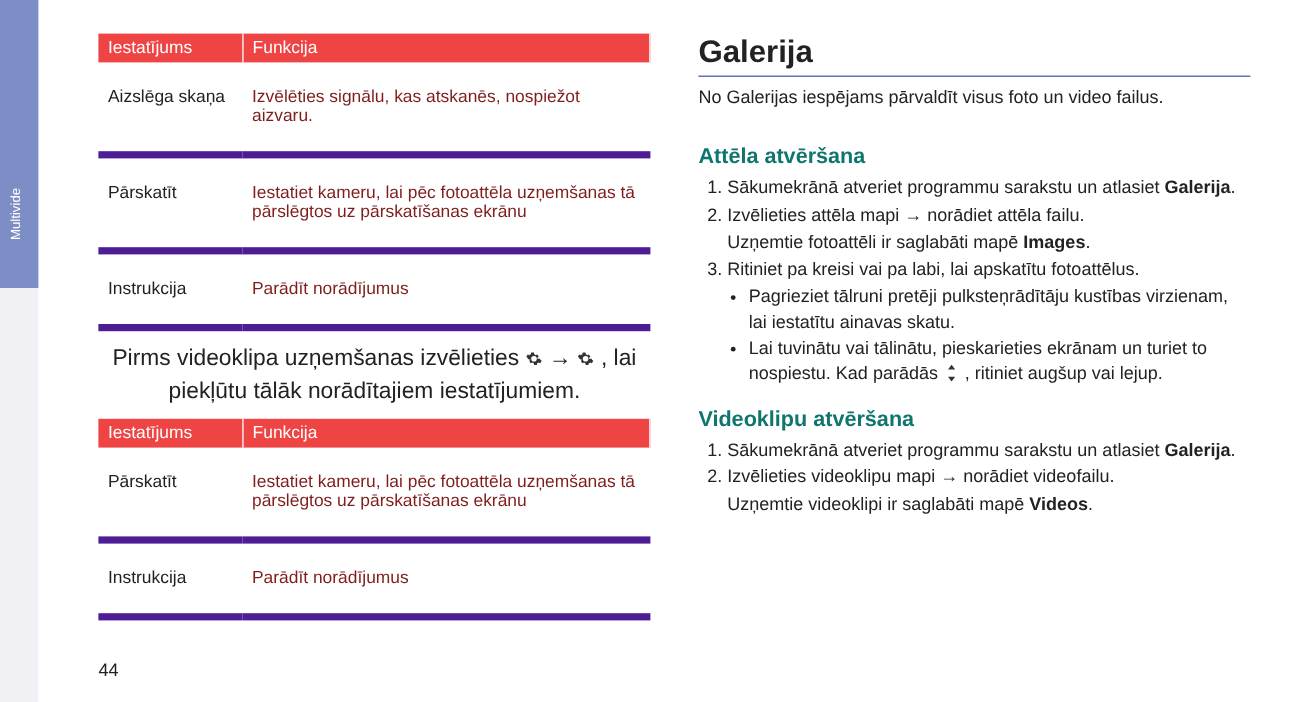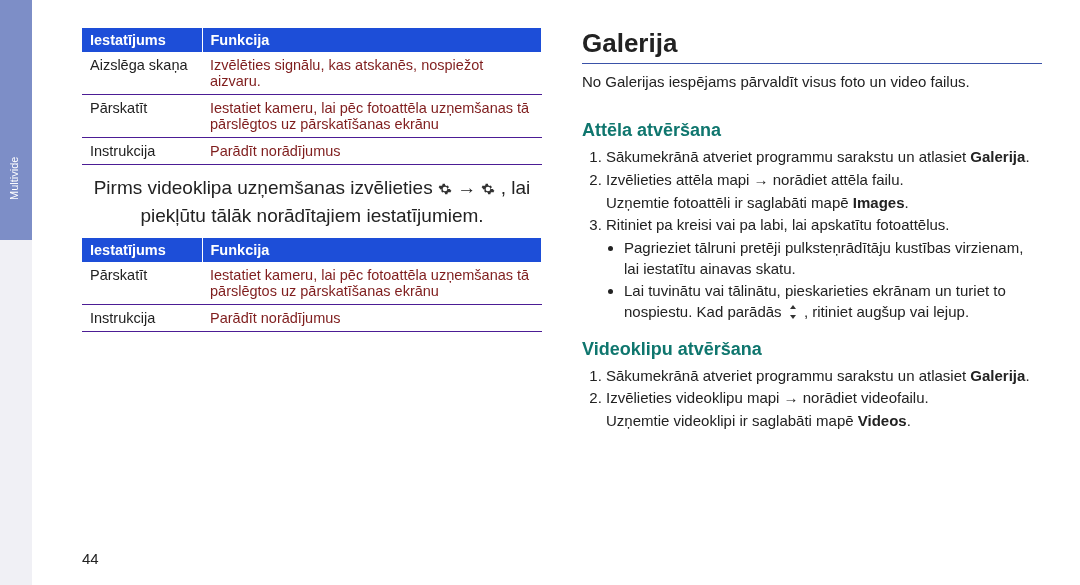--- a/index.html
+++ b/index.html
@@ -49,32 +49,32 @@
   }
   .col {
     width: 460px;
   }
   table.settings {
     width: 100%;
     border-collapse: collapse;
     font-size: 14.5px;
   }
   table.settings th {
-    background: #1d4ed8;
+    background: #ef4444;
     color: #fff;
     text-align: left;
-    font-weight: bold;
+    font-weight: normal;
     padding: 4px 8px;
     border-right: 1px solid #fff;
   }
   table.settings th:first-child { width: 120px; }
   table.settings td {
-    padding: 5px 8px;
+    padding: 21px 8px;
     vertical-align: top;
-    border-bottom: 1px solid #4c1d95;
+    border-bottom: 6px solid #4c1d95;
   }
   table.settings td.label { color: #222; }
   table.settings td.func { color: #7f1d1d; }
   .between-text {
     margin: 10px 0 10px 0;
     font-size: 19px;
     line-height: 1.35;
     text-align: center;
   }
   .gear {

